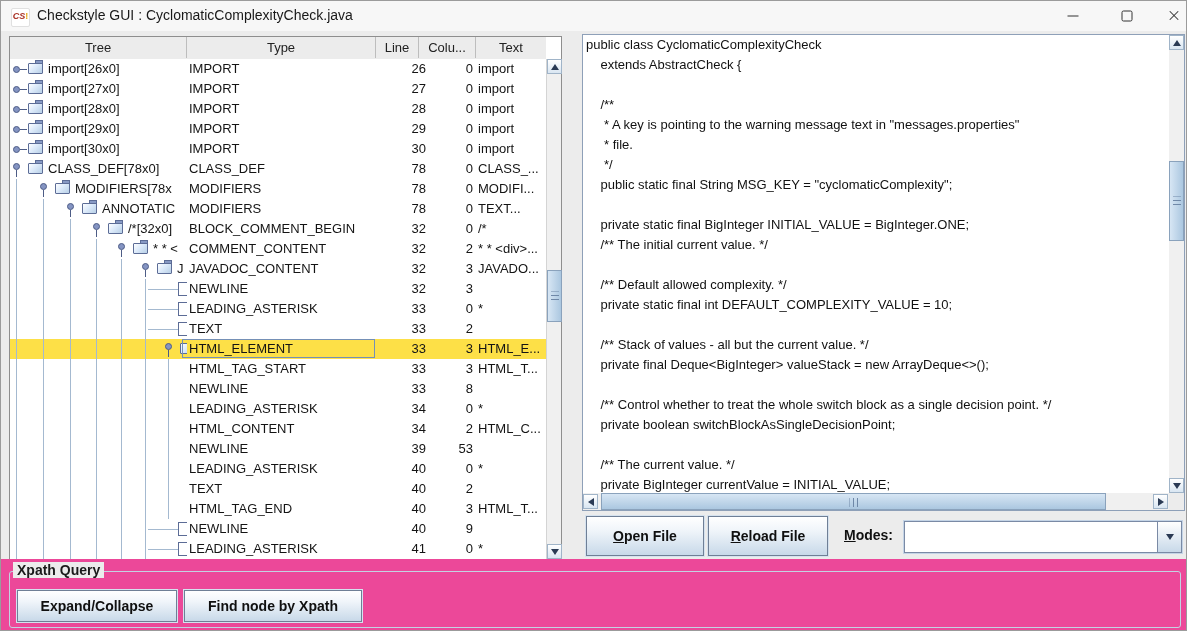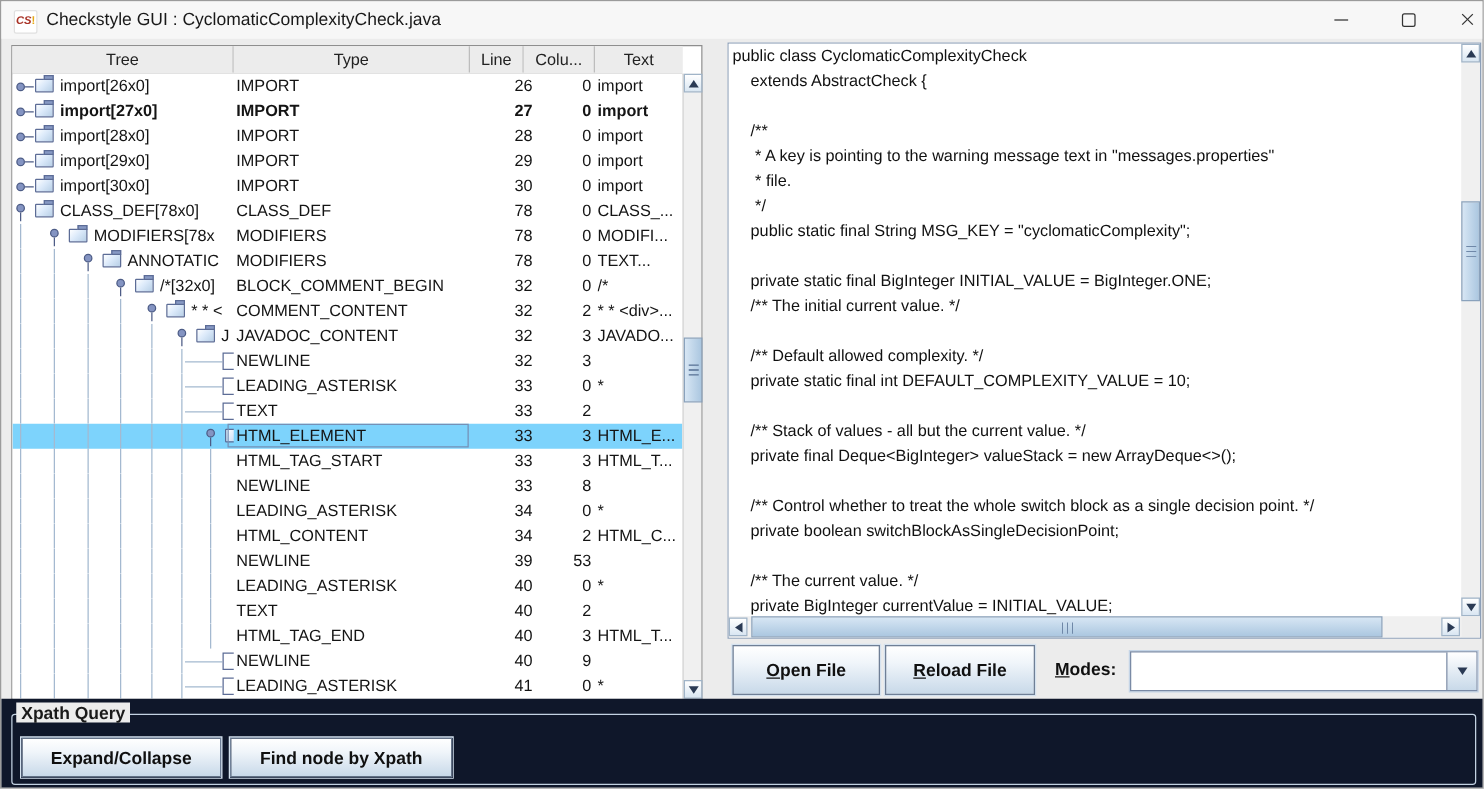--- a/index.html
+++ b/index.html
@@ -22,21 +22,21 @@
   .g-close i:last-child{transform:rotate(-45deg);}
   
   .treetable{position:absolute;left:8px;top:35px;width:553px;height:524px;background:#fff;
              border:1px solid #8e8e8e;box-sizing:border-box;}
   .thead{position:absolute;left:0;top:0;width:536px;height:22px;background:#ececec;
          border-bottom:1px solid #9e9e9e;}
   .th{position:absolute;top:0;height:21px;line-height:21px;text-align:center;font-size:13px;
       color:#222;border-right:1px solid #bdbdbd;box-sizing:border-box;background:#ececec;}
   .tbody{position:absolute;left:0;top:22px;width:536px;height:500px;overflow:hidden;background:#fff;}
   .trow{position:absolute;left:0;width:536px;height:20px;font-size:13px;color:#141414;}
-  .trow.selected{background:#7dd3fc;}
+  .trow.selected{background:#fde047;}
   .treecell{position:absolute;left:0;top:0;width:177px;height:20px;overflow:hidden;}
   .leg{position:absolute;top:0;width:1px;height:20px;background:#a4b9d0;}
   .dash{position:absolute;top:10px;height:1px;background:#a4b9d0;}
   .hcir{position:absolute;width:7px;height:7px;border-radius:50%;background:#8494c2;
         border:1px solid #4d5c86;box-sizing:border-box;}
   .hstem{position:absolute;background:#4d5c86;}
   .folder{position:absolute;top:4px;width:15px;height:11px;border:1px solid #5c6c96;
           background:linear-gradient(135deg,#fdfeff 0%,#dceafa 45%,#b7cfe6 100%);
           border-radius:1px;box-sizing:border-box;}
   .folder .tab{position:absolute;right:-1px;top:-4px;width:8px;height:4px;background:#8799c4;
@@ -89,21 +89,21 @@
   .modes-label{position:absolute;font-size:14px;font-weight:bold;color:#101010;}
   .modes-label .mn{text-decoration:underline;}
   .combo{position:absolute;background:#fff;border:1px solid #7a8aa5;box-shadow:0 0 0 1px #c4d4e6;
          box-sizing:border-box;}
   .combo-text{position:absolute;left:8px;top:0;height:100%;display:flex;align-items:center;
               font-size:14px;font-weight:bold;color:#101010;white-space:nowrap;}
   .combo-arrow{position:absolute;right:0;top:0;width:24px;height:100%;
                background:linear-gradient(#ffffff,#c8d9e9);border-left:1px solid #7a8aa5;
                box-sizing:border-box;}
   
-  .xpath-panel{position:absolute;left:0;top:558px;width:1187px;height:73px;background:#0f172a;}
+  .xpath-panel{position:absolute;left:0;top:558px;width:1187px;height:73px;background:#ec4899;}
   .xp-border{position:absolute;left:8px;top:12px;width:1172px;height:57px;
              border:1px solid #c3d2e2;border-radius:3px;box-sizing:border-box;}
   .xp-title{position:absolute;left:12px;top:3px;padding:0 4px;background:#ececec;
             font-size:14px;font-weight:bold;color:#1a1a1a;}
 </style>
 </head>
 <body>
 
 <div class="window">
 
@@ -142,21 +142,21 @@
             <div class="folder" style="left: 18px;">
               <div class="tab"></div>
             </div>
             <div class="tlabel" style="left: 38px;">import[26x0]</div>
           </div>
           <div class="cell c-type">IMPORT</div>
           <div class="cell c-line">26</div>
           <div class="cell c-col">0</div>
           <div class="cell c-text">import</div>
         </div>
-        <div class="trow" style="top: 20px; font-weight: bold;">
+        <div class="trow" style="top: 20px;">
           <div class="treecell">
             <div>
               <div class="hcir" style="left: 3px; top: 7px;"></div>
               <div class="hstem" style="left: 10px; top: 10px; width: 7px; height: 1px;"></div>
             </div>
             <div class="folder" style="left: 18px;">
               <div class="tab"></div>
             </div>
             <div class="tlabel" style="left: 38px;">import[27x0]</div>
           </div>

